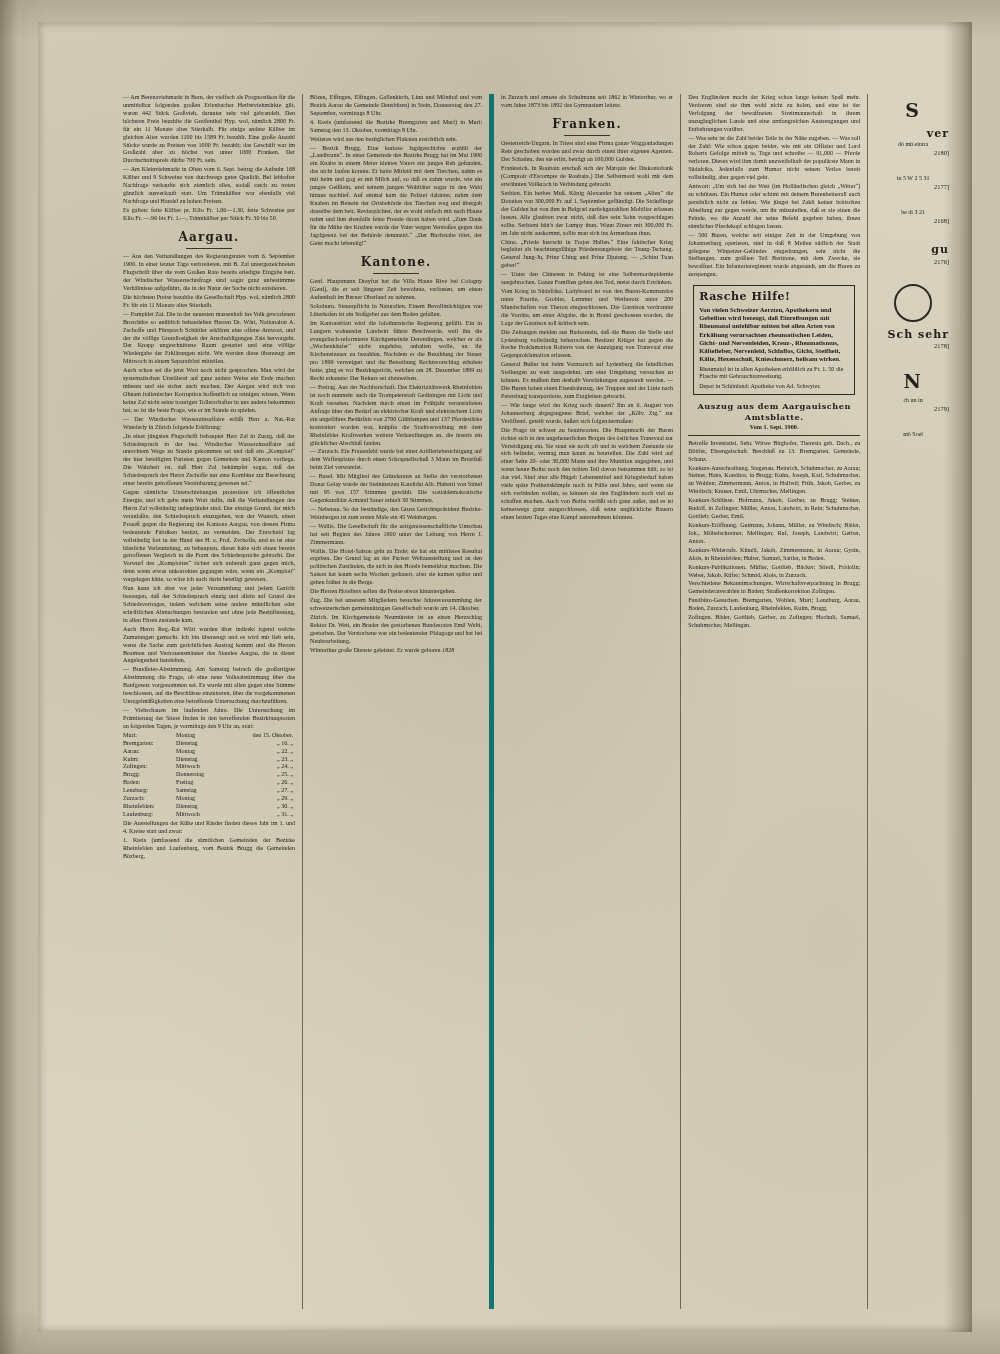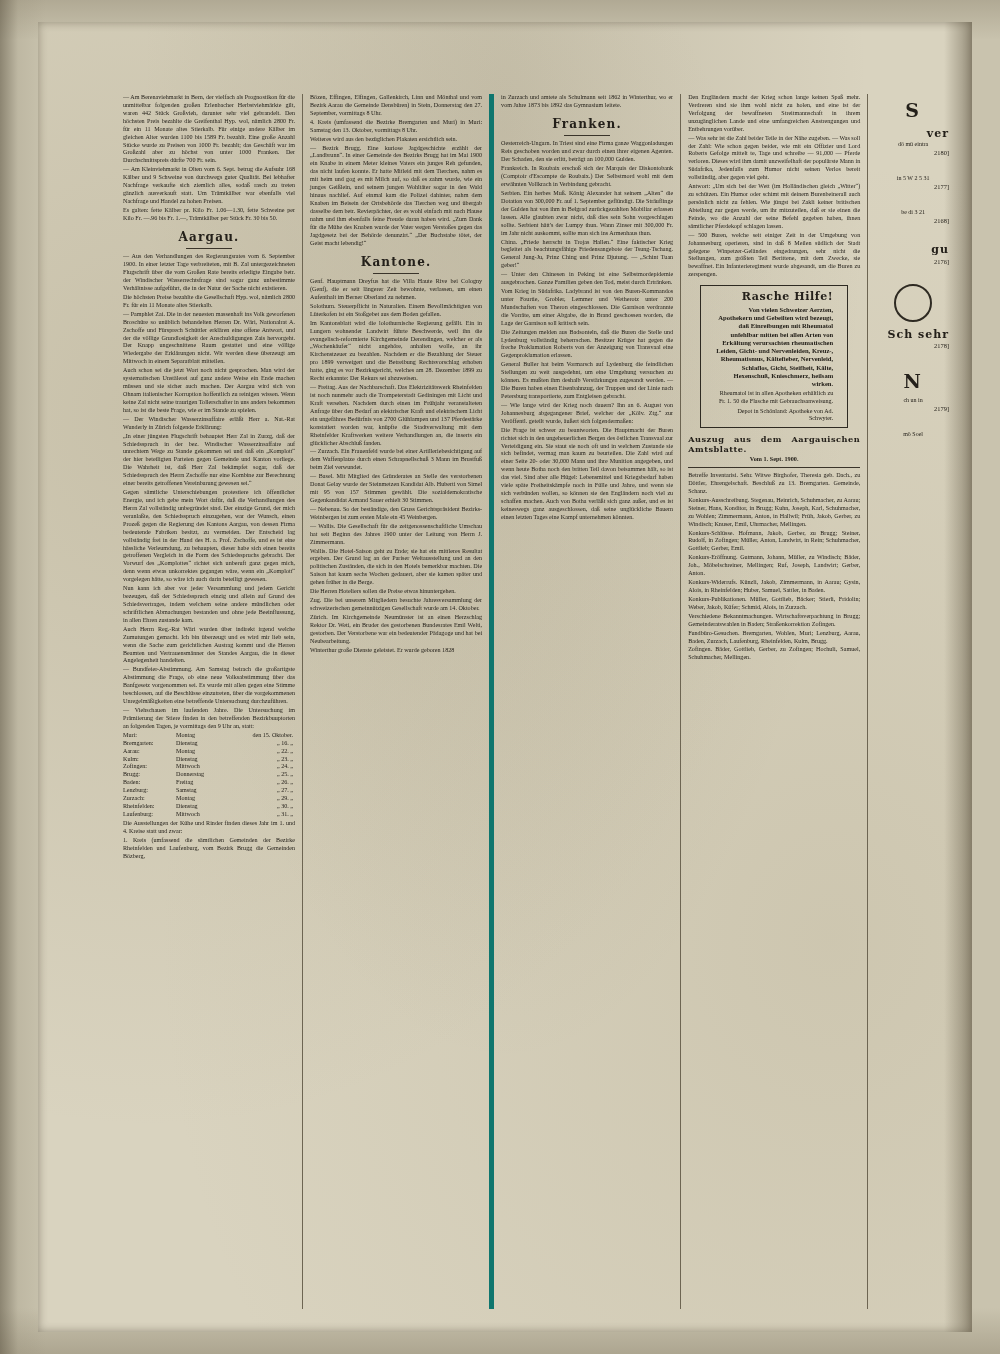--- a/index.html
+++ b/index.html
@@ -96,34 +96,35 @@
   .tbl {
     width: 100%;
     font-size: 6.1px;
     border-collapse: collapse;
     margin: 1px 0;
   }
   .tbl td { padding: 0; vertical-align: top; }
   .tbl td.r { text-align: right; padding-right: 2px; }
   .ad {
     border: 1.4px solid #2e2a22;
-    padding: 4px 14px;
-    margin: 6px 12px;
-    text-align: right;
+    padding: 4px 5px;
+    margin: 6px 5px;
+    text-align: left;
     line-height: 1.25;
   }
   .ad .t1 {
     font-family: "DejaVu Serif", serif;
     font-weight: bold;
     font-size: 11px;
     letter-spacing: 0.6px;
   }
   .ad .t2 { font-weight: bold; font-size: 6.6px; margin-top: 2px; }
   .ad .t3 { font-size: 6.1px; margin-top: 2px; }
   .amts-head {
+    text-align: center;
     font-family: "DejaVu Serif", serif;
     font-weight: bold;
     font-size: 8.2px;
     letter-spacing: 0.5px;
     margin-top: 6px;
   }
   .amts-sub { text-align: center; font-size: 6.2px; font-weight: bold; margin-bottom: 2px; }
   .c5 .num {
     font-size: 6.4px;
     margin-bottom: 18px;

